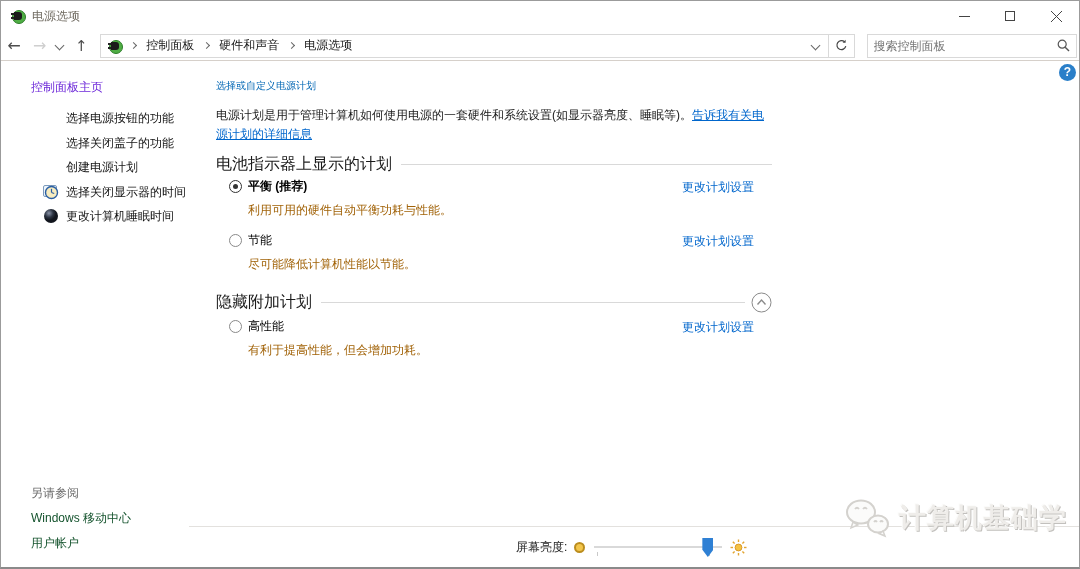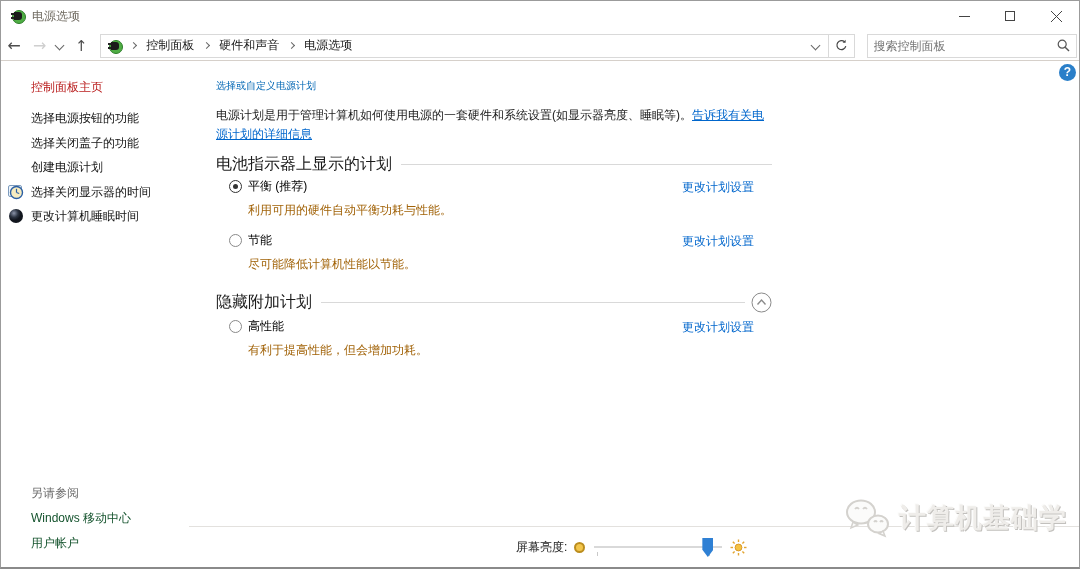--- a/index.html
+++ b/index.html
@@ -22,22 +22,22 @@
   .addressbar { display:flex; align-items:center; height:24px; width:734px; margin-left:6px; border:1px solid #d9d9d9; background:#fff; padding-left:6px; }
   .addressbar .crumbs { display:flex; align-items:center; flex:1; font-size:12px; color:#1a1a1a; }
   .crumb { padding:0 2px; white-space:nowrap; }
   .addr-right { display:flex; align-items:center; height:100%; }
   .refresh-btn { width:26px; height:24px; display:flex; align-items:center; justify-content:center; border:1px solid #d9d9d9; border-left:none; }
   .searchbox { display:flex; align-items:center; height:24px; width:212px; margin-left:12px; margin-right:2px; border:1px solid #d9d9d9; background:#fff; padding:0 6px;gap:27px; }
   .searchbox input { border:none; outline:none; flex:1; font-size:12px; color:#333; font-family:inherit; }
   .searchbox input::placeholder { color:#757575; }
 
   
-  .sidebar-home { position:absolute; top:78px; left:30px; font-size:12px; color:#b91c1c; }
-  .sidebar-list { position:absolute; top:105px; left:0; width:200px; }
+  .sidebar-home { position:absolute; top:78px; left:30px; font-size:12px; color:#6d28d9; }
+  .sidebar-list { position:absolute; top:105px; left:0; width:200px;padding-left:35px; }
   .side-item { position:relative; height:24.6px; line-height:24.6px; padding-left:30px; font-size:12px; color:#141414; white-space:nowrap; }
   .side-icon { position:absolute; left:7px; top:4px; width:16px; height:16px; }
   .see-also { position:absolute; top:480px; left:30px; }
   .see-also .sa-title { font-size:12px; color:#6d6d6d; height:25px; line-height:25px; }
   .see-also .sa-item { font-size:12px; color:#14532d; height:25px; line-height:25px; white-space:nowrap; }
 
   
   .help-icon { position:absolute; top:63px; left:1058px; width:17px; height:17px; border-radius:50%; background:#2a7fc9; color:#fff; font-size:12px; font-weight:bold; text-align:center; line-height:17px; }
   .main-heading { position:absolute; top:78px; left:215px; font-size:10px; color:#0066b4; }
   .intro { position:absolute; top:105px; left:215px; width:553px; font-size:12px; line-height:19px; color:#1a1a1a; }
@@ -49,21 +49,21 @@
   .sec2 { top:291px; }
   .collapse-btn { margin-left:6px; width:21px; height:21px; }
 
   .plan { position:absolute; left:215px; width:538px; }
   .plan1 { top:177px; } .plan2 { top:231px; } .plan3 { top:317px; }
   .plan-top { display:flex; align-items:center; position:relative; }
   .radio { width:13px; height:13px; border-radius:50%; border:1px solid #8a8a8a; margin-left:13px; background:#fff; position:relative; }
   .radio.checked { border-color:#333; }
   .radio.checked::after { content:""; position:absolute; left:3px; top:3px; width:5px; height:5px; border-radius:50%; background:#333; }
   .plan-name { margin-left:6px; font-size:12px; color:#000; }
-  .plan-name.bold { font-weight:normal; }
+  .plan-name.bold { font-weight:bold; }
   .plan-link { position:absolute; right:0; top:1px; font-size:12px; }
   .plan-desc { margin:7px 0 0 32px; font-size:12px; color:#a16207; }
 
   
   .footer-rule { position:absolute; top:525px; left:188px; right:0; height:1px; background:#e3e1de; }
   .brightness { position:absolute; top:532px; left:515px; display:flex; align-items:center; height:28px; }
   .brightness .blabel { font-size:12px; color:#1a1a1a;text-align:right; }
   .dim-sun { width:11px; height:11px; border-radius:50%; background:#f3c64b; border:2.5px solid #bb8d1e; margin:0 9px 0 7px; }
   .slider { position:relative; width:128px; height:20px; }
   .slider .track { position:absolute; top:9px; left:0; right:0; height:2px; background:#d9d9d9; }

